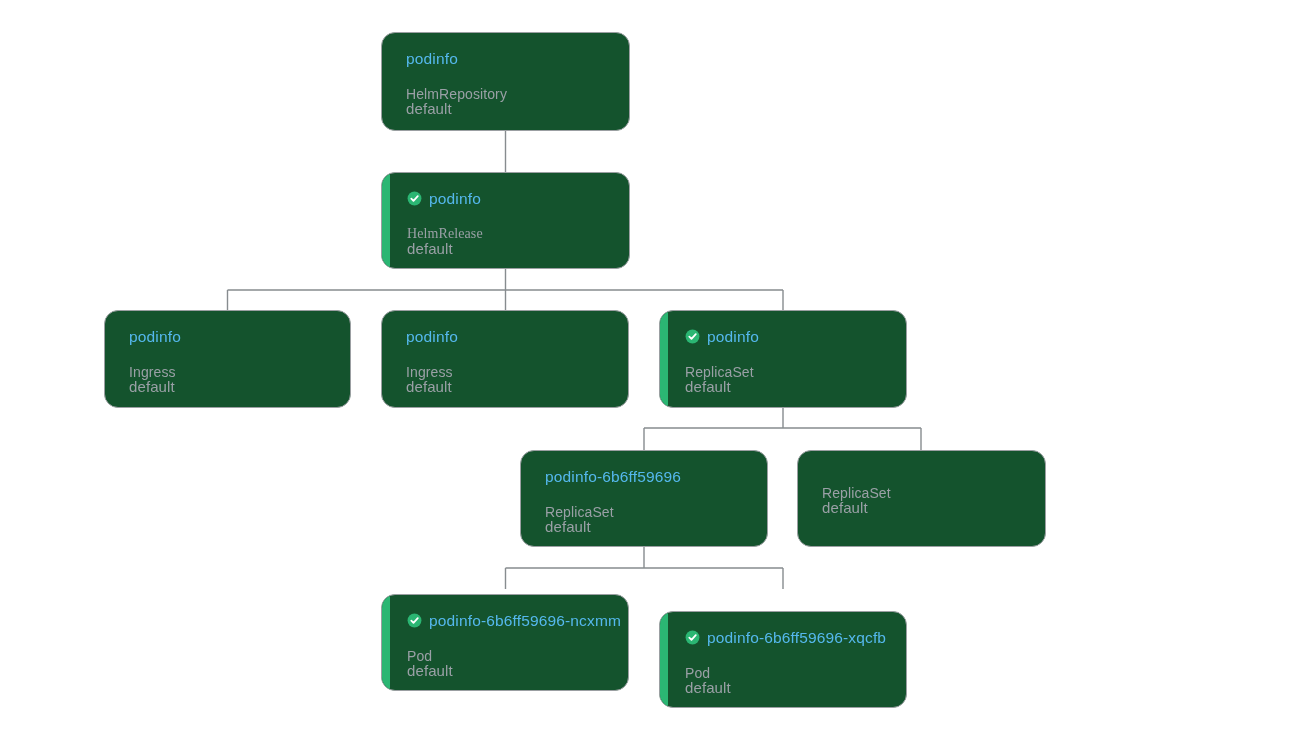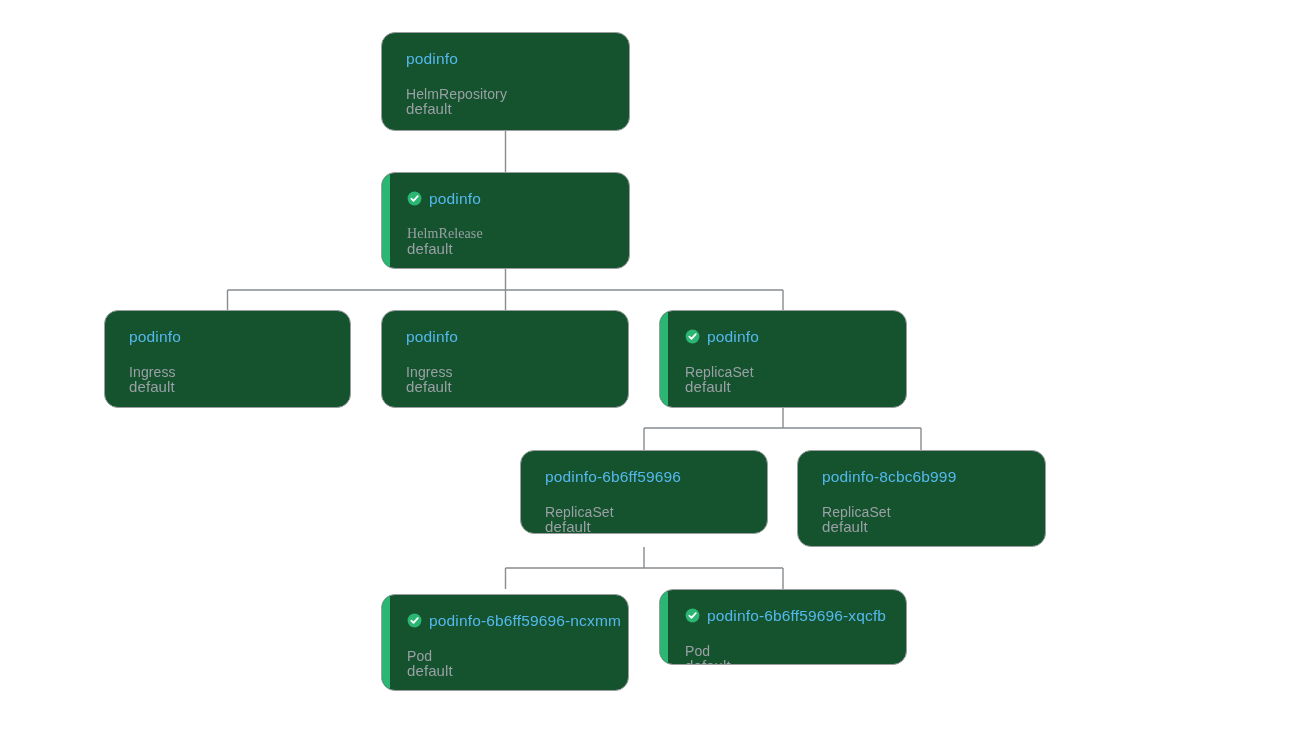--- a/index.html
+++ b/index.html
@@ -168,60 +168,56 @@
           <circle cx="8" cy="8" r="7.4" fill="#2bb673"></circle>
           <path d="M4.6 8.2 L6.9 10.5 L11.5 5.5" fill="none" stroke="#ffffff" stroke-width="1.9" stroke-linecap="round" stroke-linejoin="round"></path>
         </svg>
         <span class="node-title" style="color: rgb(85, 184, 237);">podinfo</span>
       </div>
       <div class="node-kind" style="color: rgb(154, 160, 166);">ReplicaSet</div>
       <div class="node-ns" style="color: rgb(154, 160, 166);">default</div>
     </div>
   </div>
 
-  <div class="node" style="left: 520px; top: 450px; width: 248px; height: 84px;">
+  <div class="node" style="left: 520px; top: 450px; width: 248px; height: 97px;">
 
     <div class="node-body">
       <div class="node-title-row">
 
         <span class="node-title" style="color: rgb(85, 184, 237);">podinfo-6b6ff59696</span>
       </div>
       <div class="node-kind" style="color: rgb(154, 160, 166);">ReplicaSet</div>
       <div class="node-ns" style="color: rgb(154, 160, 166);">default</div>
     </div>
   </div>
 
   <div class="node" style="left: 797px; top: 450px; width: 249px; height: 97px;">
 
     <div class="node-body">
-      <div class="node-title-row">
-
-        <span class="node-title" style="color: rgb(85, 184, 237);">podinfo-8cbc6b999</span>
-      </div>
       <div class="node-kind" style="color: rgb(154, 160, 166);">ReplicaSet</div>
       <div class="node-ns" style="color: rgb(154, 160, 166);">default</div>
     </div>
   </div>
 
   <div class="node has-status" style="left: 381px; top: 594px; width: 248px; height: 97px;">
     <div class="status-bar" style="background: rgb(43, 182, 115);"></div>
     <div class="node-body">
       <div class="node-title-row">
         <svg class="check-icon" viewBox="0 0 16 16">
           <circle cx="8" cy="8" r="7.4" fill="#2bb673"></circle>
           <path d="M4.6 8.2 L6.9 10.5 L11.5 5.5" fill="none" stroke="#ffffff" stroke-width="1.9" stroke-linecap="round" stroke-linejoin="round"></path>
         </svg>
         <span class="node-title" style="color: rgb(85, 184, 237);">podinfo-6b6ff59696-ncxmm</span>
       </div>
       <div class="node-kind" style="color: rgb(154, 160, 166);">Pod</div>
       <div class="node-ns" style="color: rgb(154, 160, 166);">default</div>
     </div>
   </div>
 
-  <div class="node has-status" style="left: 659px; top: 589px; width: 248px; height: 76px;">
+  <div class="node has-status" style="left: 659px; top: 611px; width: 248px; height: 97px;">
     <div class="status-bar" style="background: rgb(43, 182, 115);"></div>
     <div class="node-body">
       <div class="node-title-row">
         <svg class="check-icon" viewBox="0 0 16 16">
           <circle cx="8" cy="8" r="7.4" fill="#2bb673"></circle>
           <path d="M4.6 8.2 L6.9 10.5 L11.5 5.5" fill="none" stroke="#ffffff" stroke-width="1.9" stroke-linecap="round" stroke-linejoin="round"></path>
         </svg>
         <span class="node-title" style="color: rgb(85, 184, 237);">podinfo-6b6ff59696-xqcfb</span>
       </div>
       <div class="node-kind" style="color: rgb(154, 160, 166);">Pod</div>

